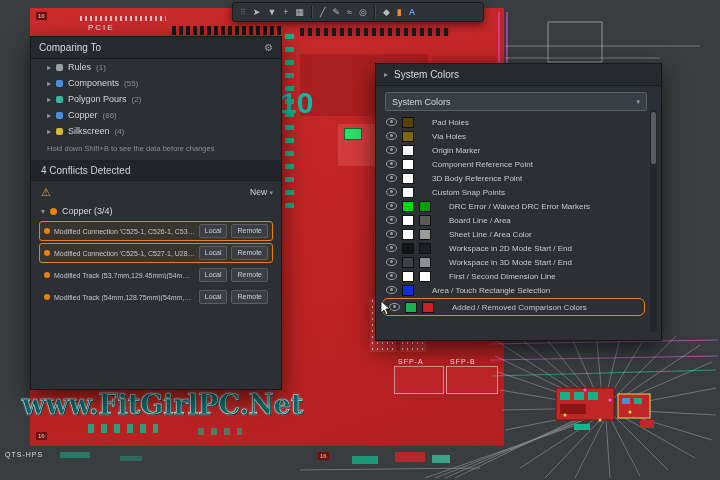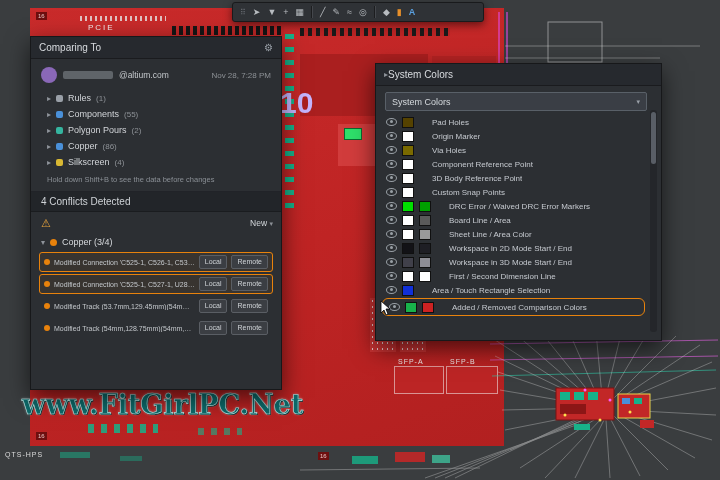--- a/index.html
+++ b/index.html
@@ -17,21 +17,21 @@
 
   
   .watermark{position:absolute;left:22px;top:389px;z-index:4;font-family:"DejaVu Serif",serif;
              font-weight:bold;font-size:27px;color:#0d6b6b;letter-spacing:0px;
              -webkit-text-stroke:0.6px #c2e9e9;
              text-shadow:1px 1px 0 #063939, 0 0 3px rgba(210,245,245,.55);}
 
   
   .panel{position:absolute;background:#2c2f33;border:1px solid #17181a;z-index:5;
          box-shadow:0 8px 22px rgba(0,0,0,.6);color:#d0d4d8;}
-  .panel-header{display:flex;align-items:center;gap:0;height:21px;padding:0 8px;
+  .panel-header{display:flex;align-items:center;gap:6px;height:21px;padding:0 8px;
                 background:#26292e;border-bottom:1px solid #1a1b1e;font-size:10px;color:#d8dbdf;}
   .arrow{color:#8e939a;font-size:8px;}
   .spacer{flex:1;}
 
   
   .cmp{left:30px;top:36px;width:250px;height:352px;}
   .gear{color:#9aa0a8;font-size:10px;cursor:pointer;}
   .user-row{display:flex;align-items:center;gap:6px;padding:8px 10px 7px 10px;}
   .avatar{width:16px;height:16px;border-radius:50%;background:#8a68b8;flex:0 0 auto;}
   .blur-name{width:50px;height:8px;border-radius:2px;background:#8b8f96;opacity:.55;}
@@ -103,21 +103,21 @@
   <div class="dec" style="left:400px;top:298px;width:26px;height:54px;background:#c93333;background-image:radial-gradient(#f0d0d0 .8px,transparent 1px);background-size:5px 6px"></div>
   <div class="dec" style="left:444px;top:298px;width:46px;height:30px;background:repeating-linear-gradient(90deg,#17b28a 0 4px,#b02020 4px 9px)"></div>
   <div class="dec" style="left:394px;top:366px;width:48px;height:26px;background:#bc2525;border:1px solid rgba(240,240,240,.55)"></div>
   <div class="dec" style="left:446px;top:366px;width:50px;height:26px;background:#bc2525;border:1px solid rgba(240,240,240,.55)"></div>
   <div class="dec" style="left:32px;top:56px;width:4px;height:300px;background:repeating-linear-gradient(#e8e8e8 0 3px,transparent 3px 11px);opacity:.8"></div>
   <div class="dec" style="left:88px;top:424px;width:70px;height:9px;background:repeating-linear-gradient(90deg,#17b28a 0 6px,transparent 6px 13px);opacity:.85"></div>
   <div class="dec" style="left:198px;top:428px;width:44px;height:7px;background:repeating-linear-gradient(90deg,#17b28a 0 6px,transparent 6px 13px);opacity:.6"></div>
   <div class="dec" style="left:488px;top:150px;width:14px;height:60px;background:#9c1b1b"></div>
 
   <div class="pcb-label" style="left:88px;top:23px;font-size:8px;letter-spacing:2px">PCIE</div>
-  <div class="pcb-label" style="left:280px;top:86px;font-size:30px;font-weight:bold;color:#c4b5fd;letter-spacing:0">10</div>
+  <div class="pcb-label" style="left:280px;top:86px;font-size:30px;font-weight:bold;color:#14b8a6;letter-spacing:0">10</div>
   <div class="pcb-label" style="left:383px;top:304px;writing-mode:vertical-rl;transform:rotate(180deg);font-size:8px">DDR3</div>
   <div class="pcb-label" style="left:448px;top:289px;font-size:7px">Micro</div>
   <div class="pcb-label" style="left:398px;top:358px">SFP-A</div>
   <div class="pcb-label" style="left:450px;top:358px">SFP-B</div>
   <div class="pcb-label" style="left:5px;top:451px;color:#dcdcdc">QTS-HPS</div>
   <div class="corner-tag" style="left:36px;top:12px">16</div>
   <div class="corner-tag" style="left:36px;top:432px">16</div>
   <div class="corner-tag" style="left:318px;top:452px">16</div>
 
   <svg class="lines-svg" width="720" height="480">
@@ -194,26 +194,20 @@
 
   <div class="watermark">www.FitGirlPC.Net</div>
 
   <div class="panel cmp">
     <div class="panel-header">
       <span>Comparing To</span>
       <span class="spacer"></span>
       <span class="gear">⚙</span>
     </div>
 
-    <div class="user-row">
-      <span class="avatar"></span>
-      <span class="blur-name"></span>
-      <span class="email">@altium.com</span>
-      <span class="stamp">Nov 28, 7:28 PM</span>
-    </div>
 
     <div class="tree-row">
       <span class="arrow">▸</span>
       <span class="bullet" style="background: rgb(154, 160, 168);"></span>
       <span class="tree-label">Rules</span>
       <span class="tree-count">(1)</span>
     </div>
     <div class="tree-row">
       <span class="arrow">▸</span>
       <span class="bullet" style="background: rgb(74, 144, 217);"></span>
@@ -295,29 +289,29 @@
 
     <div class="clist">
       <div class="crow">
         <span class="eye"></span>
         <span class="sw" style="background: rgb(85, 66, 0);"></span>
 
         <span class="clabel">Pad Holes</span>
       </div>
       <div class="crow">
         <span class="eye"></span>
+        <span class="sw" style="background: rgb(122, 106, 0);"></span>
+
+        <span class="clabel">Via Holes</span>
+      </div>
+      <div class="crow">
+        <span class="eye"></span>
         <span class="sw" style="background: rgb(255, 255, 255);"></span>
 
         <span class="clabel">Origin Marker</span>
-      </div>
-      <div class="crow">
-        <span class="eye"></span>
-        <span class="sw" style="background: rgb(122, 106, 0);"></span>
-
-        <span class="clabel">Via Holes</span>
       </div>
       <div class="crow">
         <span class="eye"></span>
         <span class="sw" style="background: rgb(255, 255, 255);"></span>
 
         <span class="clabel">Component Reference Point</span>
       </div>
       <div class="crow">
         <span class="eye"></span>
         <span class="sw" style="background: rgb(255, 255, 255);"></span>

